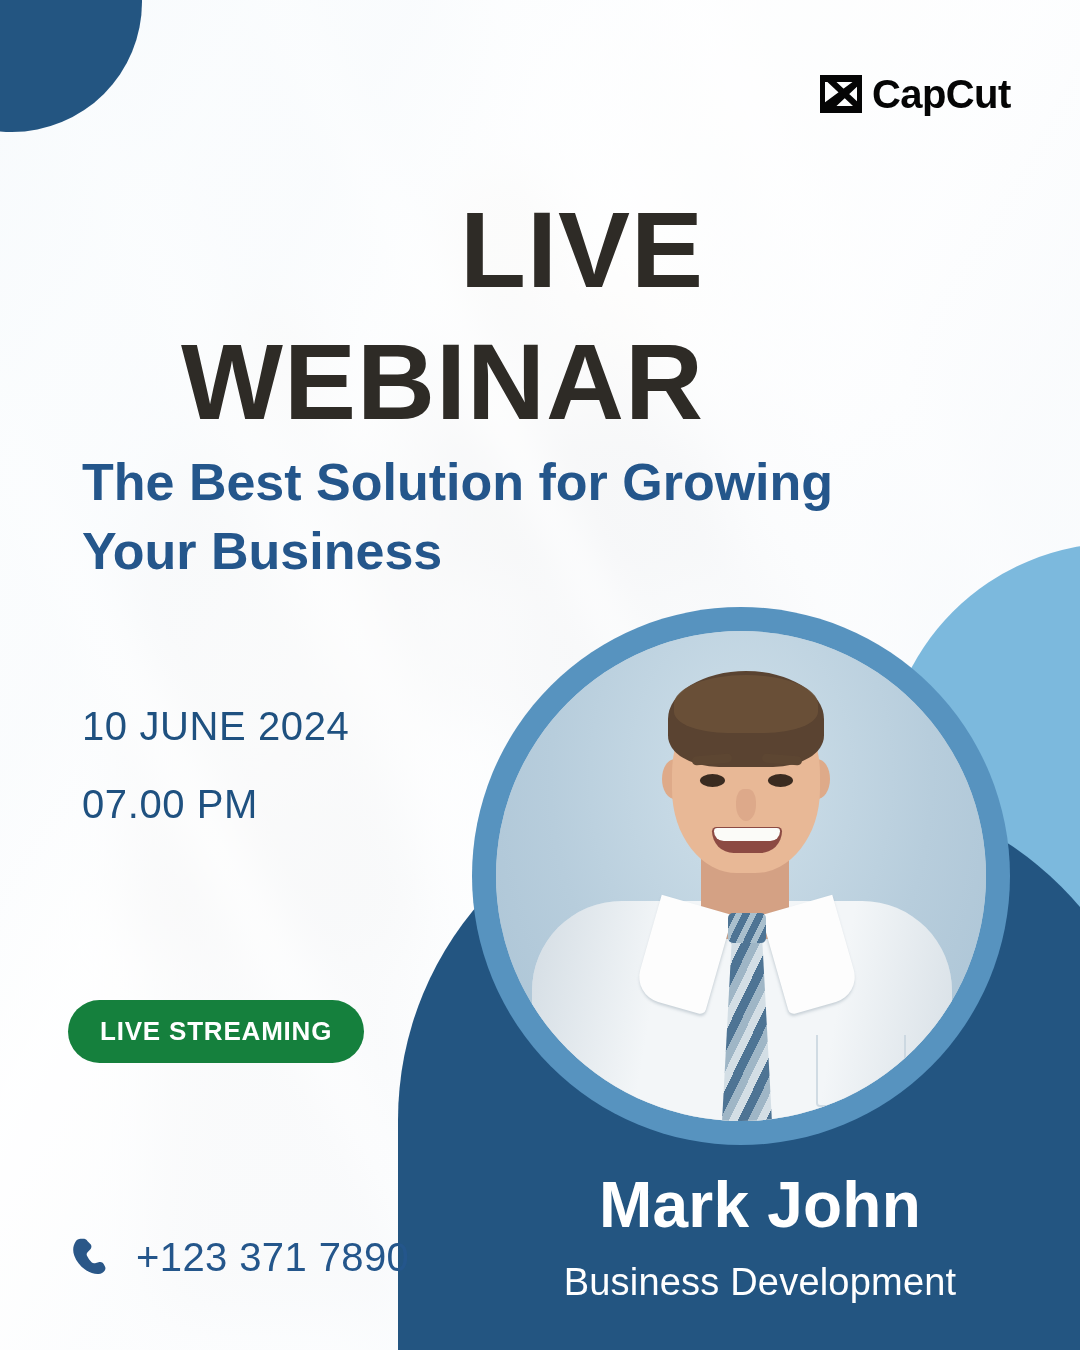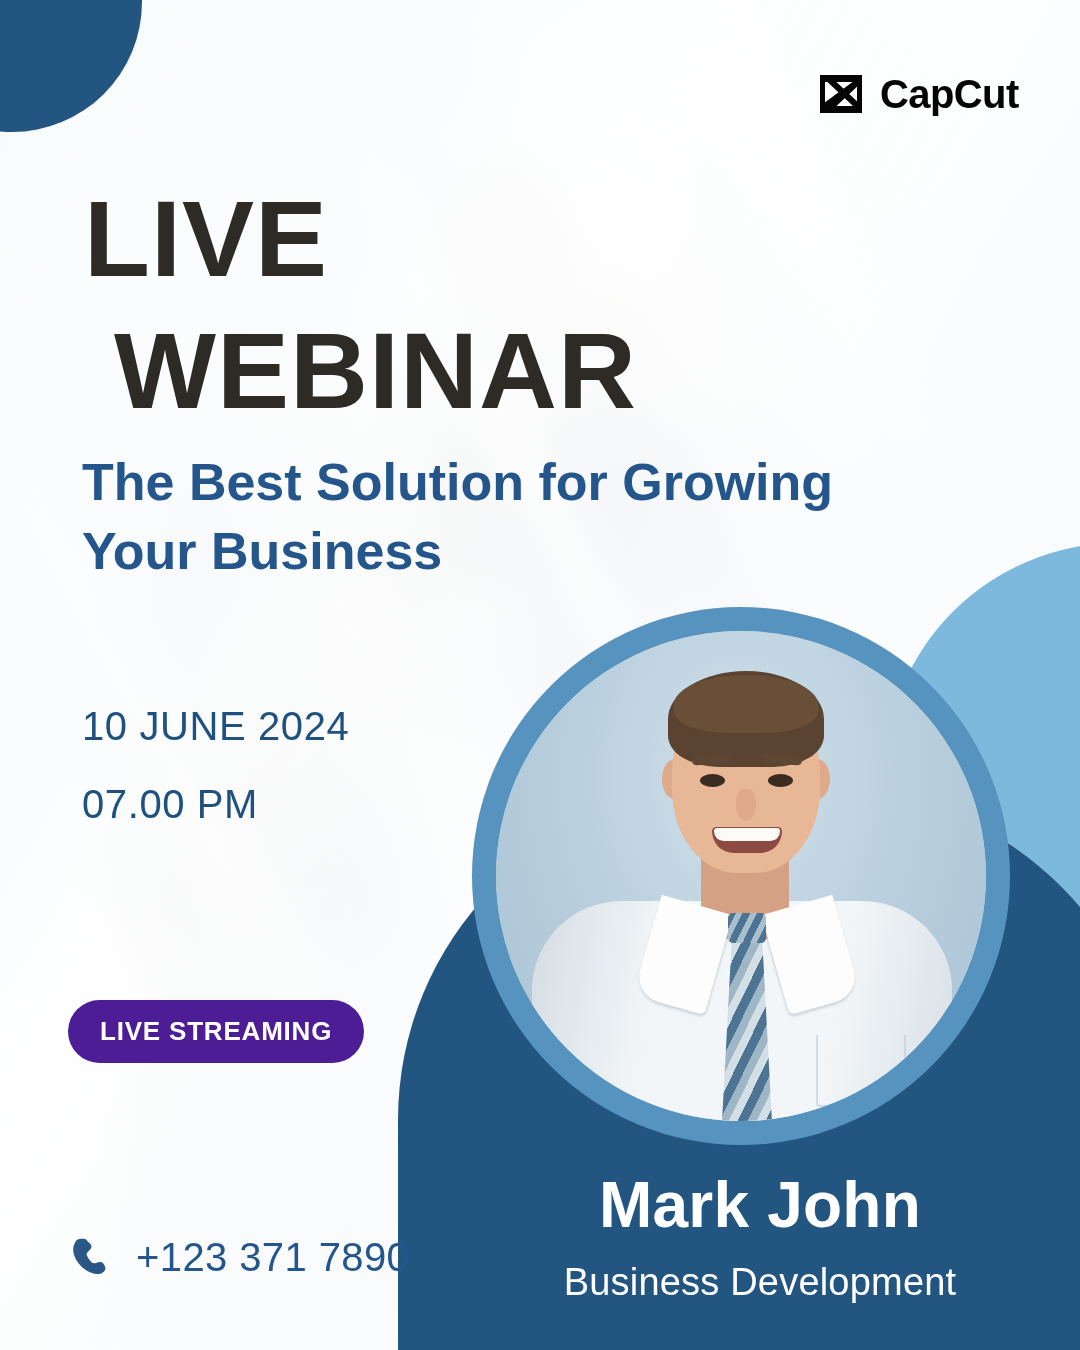--- a/index.html
+++ b/index.html
@@ -155,37 +155,38 @@
                border-radius: 5px; }
   .ph-pocket { position:absolute; left:320px; top:404px; width:86px; height:70px; border:2px solid rgba(196,210,220,.75); border-top:none; border-radius: 0 0 4px 4px; }
 
   
   .logo {
     position: absolute;
     left: 818px;
     top: 72px;
     display: flex;
     align-items: center;
-    gap: 16px;
+    gap: 8px;
   }
   .logo-mark { width: 46px; height: 44px; display:block; }
   .logo-word {
     font-size: 40px;
     font-weight: 700;
     color: #050505;
     letter-spacing: -0.6px;
     line-height: 1;
   }
 
   
   .headline {
     position: absolute;
     left: 84px;
-    top: 173px;
+    top: 184px;
     width: 620px;
+    text-align: right;
   }
   .headline .l1,
   .headline .l2 {
     font-size: 108px;
     font-weight: 700;
     color: #2e2b26;
     letter-spacing: 1px;
     line-height: 1.22;
     display: block;
   }
@@ -214,21 +215,21 @@
     line-height: 1;
   }
   .datetime div { margin-bottom: 38px; }
   .datetime div:last-child { margin-bottom: 0; }
 
   
   .badge {
     position: absolute;
     left: 68px;
     top: 1000px;
-    background: #4c1d95;
+    background: #15803d;
     color: #ffffff;
     font-size: 26px;
     font-weight: 700;
     letter-spacing: 0.8px;
     padding: 16px 32px;
     border-radius: 40px;
     display: inline-block;
     border: none;
     font-family: "Liberation Sans", sans-serif;
   }

